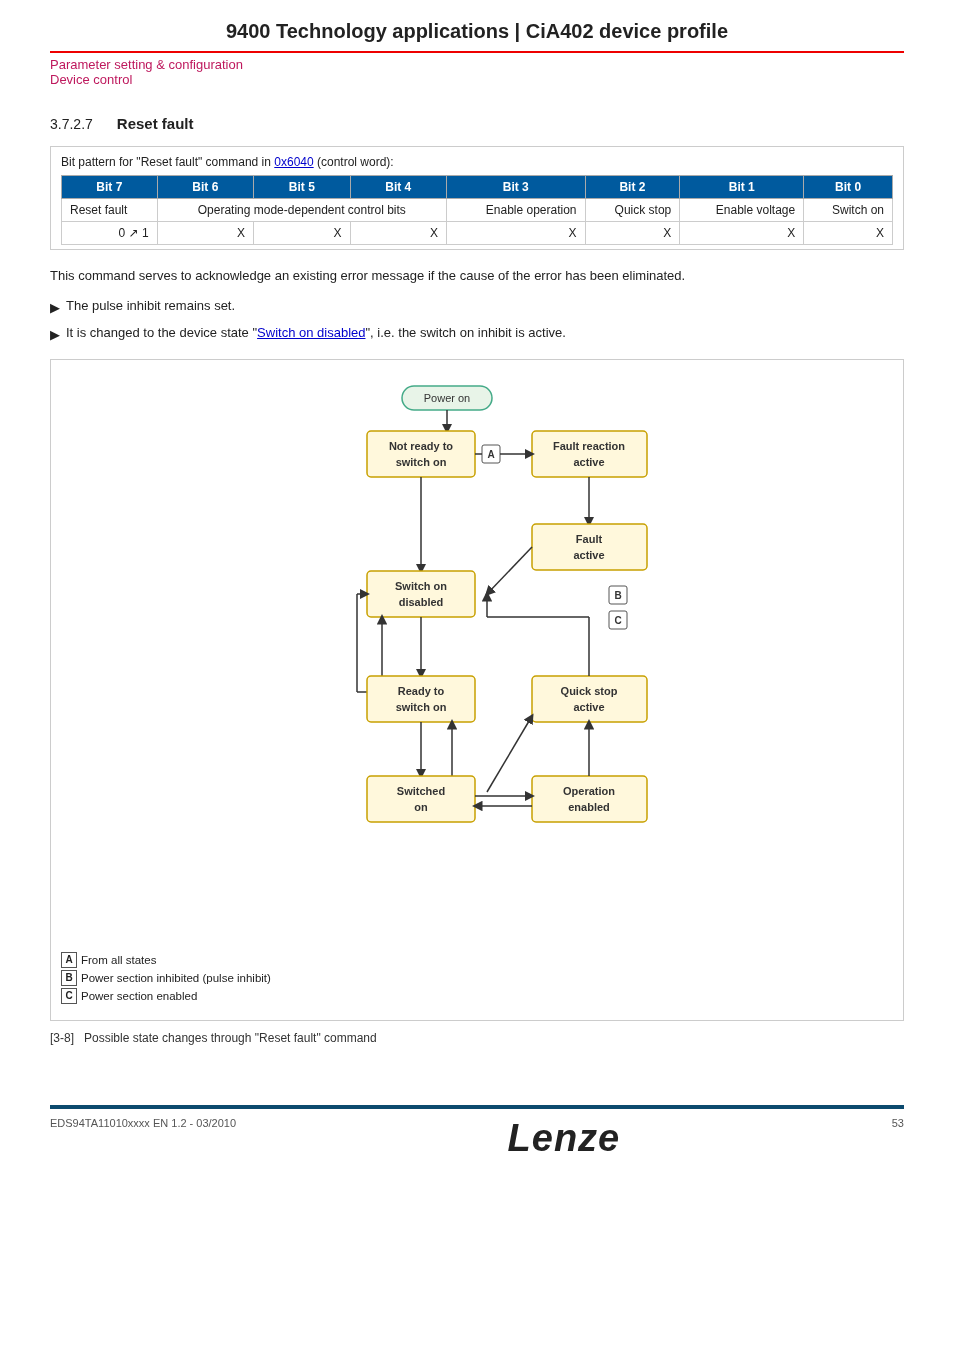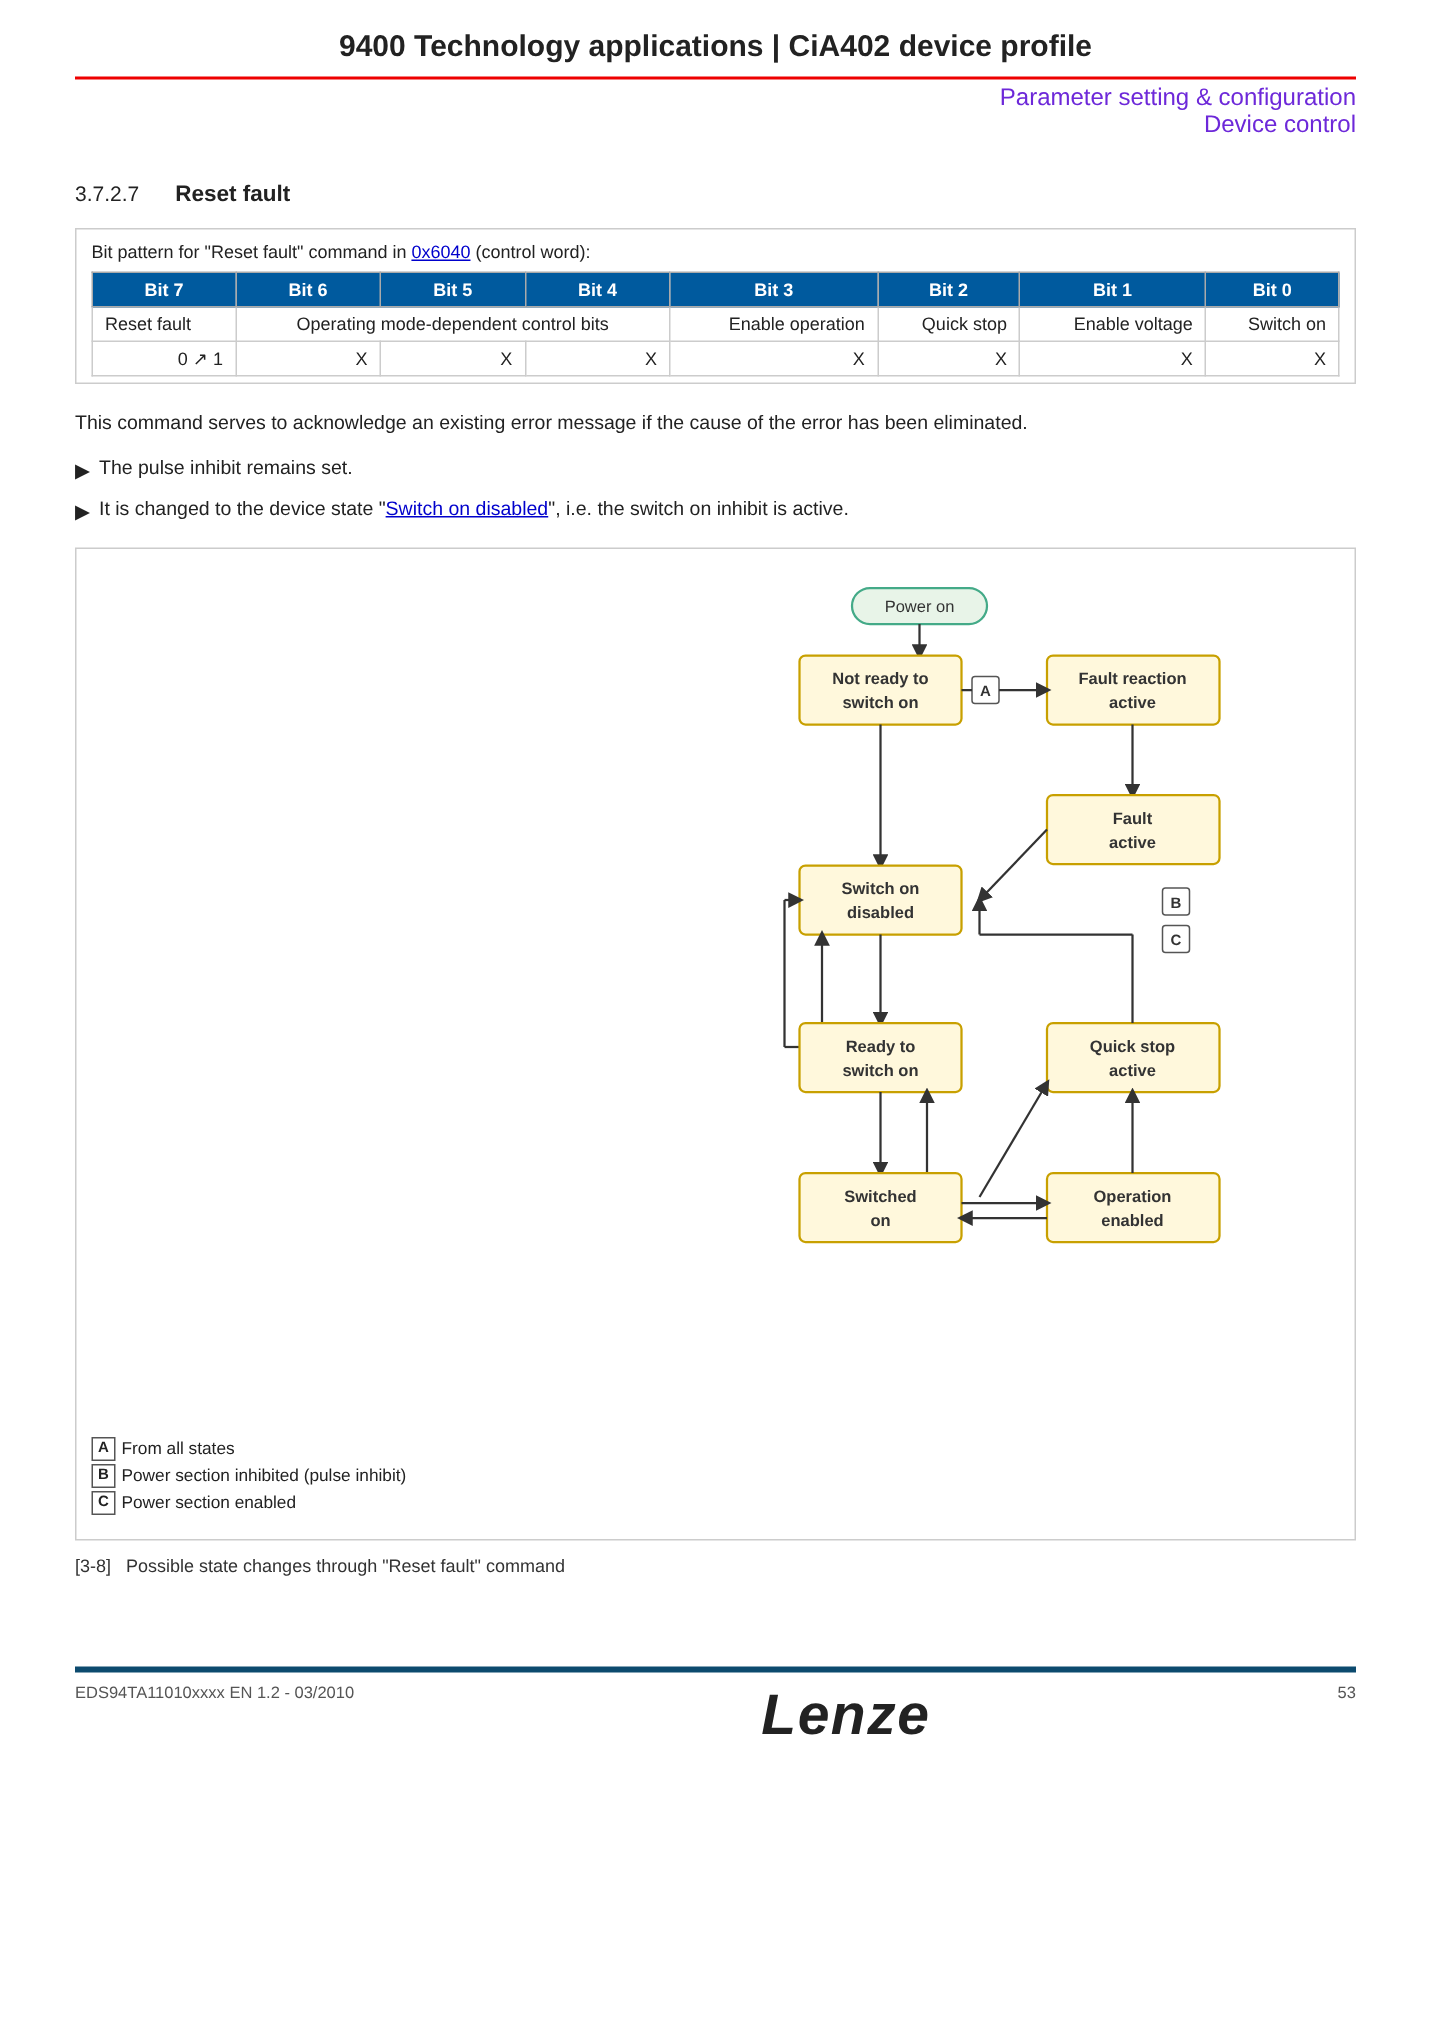--- a/index.html
+++ b/index.html
@@ -3,21 +3,21 @@
   <meta charset="utf-8">
   <style>
     * { box-sizing: border-box; margin: 0; padding: 0; }
     body { font-family: Arial, sans-serif; font-size: 13px; background: #fff; color: #222; width: 954px; min-height: 1350px; }
 
     .page { padding: 20px 50px 40px 50px; }
 
     
     .header { text-align: center; border-bottom: 2px solid #e00; padding-bottom: 8px; margin-bottom: 4px; }
     .header-title { font-size: 20px; font-weight: bold; color: #222; }
-    .header-sub { font-size: 16px; color: #6d28d9; text-align: right; }
+    .header-sub { font-size: 13px; color: #be185d; }
 
     
     .section-heading { margin-top: 28px; margin-bottom: 14px; display: flex; align-items: baseline; gap: 24px; }
     .section-num { font-size: 14px; font-weight: normal; }
     .section-title { font-size: 15px; font-weight: bold; }
 
     
     .bit-table-wrapper { border: 1px solid #ccc; padding: 8px 10px 4px 10px; margin-bottom: 16px; }
     .bit-table-label { font-size: 12px; margin-bottom: 6px; }
     .bit-table-label a { color: #00c; text-decoration: underline; }
@@ -30,21 +30,21 @@
     
     .body-text { margin-bottom: 10px; line-height: 1.5; }
     .bullet { display: flex; align-items: flex-start; gap: 6px; margin-bottom: 6px; line-height: 1.5; }
     .bullet-arrow { color: #222; font-size: 13px; flex-shrink: 0; margin-top: 2px; }
     .link { color: #00c; text-decoration: underline; cursor: pointer; }
 
     
     .diagram-box { border: 1px solid #ccc; padding: 16px 10px 14px 10px; margin-top: 14px; position: relative; }
 
     
-    .state-diagram { width: 100%; display: flex; justify-content: flex-end; }
+    .state-diagram { width: 100%; display: flex; justify-content: center; }
 
     
     .legend { margin-top: 6px; font-size: 11.5px; }
     .legend-item { display: flex; align-items: center; gap: 4px; margin-bottom: 2px; }
     .legend-badge { display: inline-flex; align-items: center; justify-content: center; border: 1px solid #555; width: 16px; height: 16px; font-size: 10px; font-weight: bold; flex-shrink: 0; }
 
     
     .figure-caption { margin-top: 10px; font-size: 12px; color: #333; display: flex; gap: 10px; align-items: flex-end; }
     .caption-bracket { font-weight: normal; }
 

